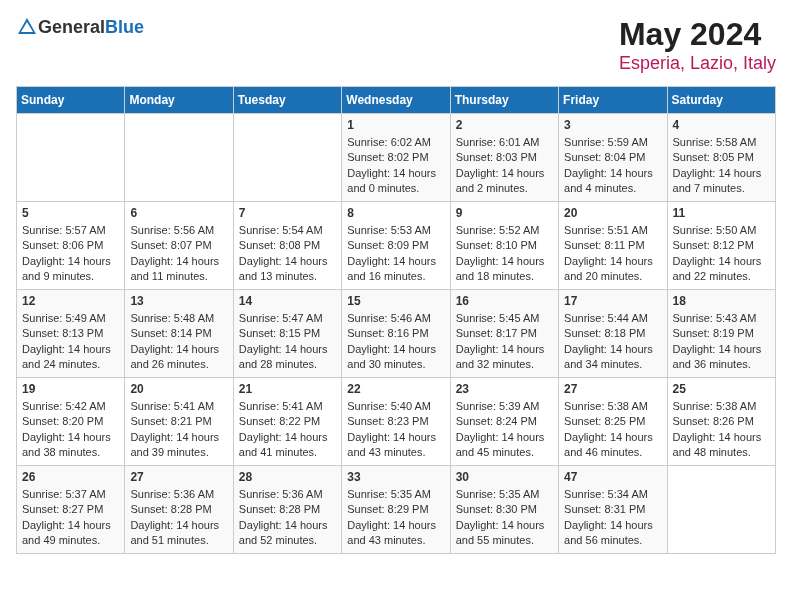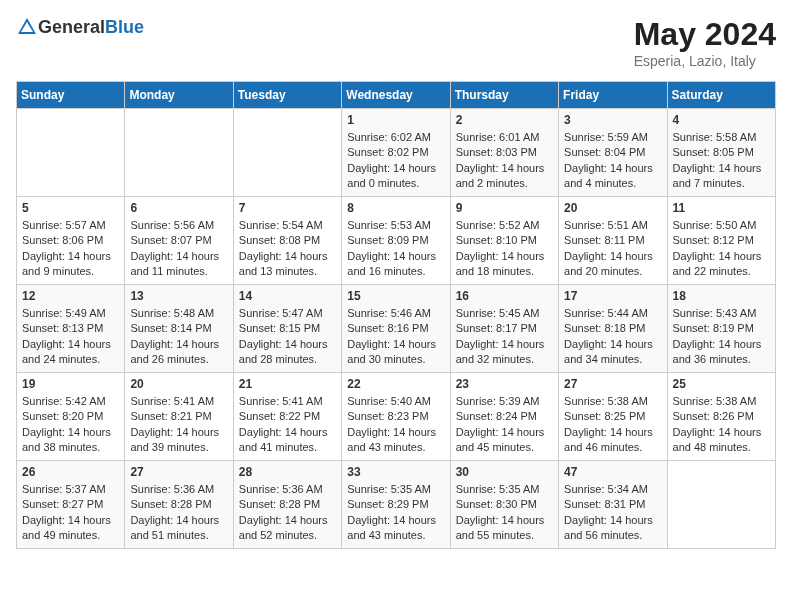--- a/index.html
+++ b/index.html
@@ -26,22 +26,22 @@
     }
     .title-block {
       text-align: left;
     }
     .month-title {
       font-size: 32px;
       font-weight: bold;
       color: #222;
     }
     .location-title {
-      font-size: 14px;
-      color: #737373;
+      font-size: 18px;
+      color: #be185d;
     }
     table {
       width: 100%;
       border-collapse: collapse;
       table-layout: fixed;
     }
     thead tr th {
       background-color: #1a6fb5;
       color: #fff;
       font-size: 12px;

